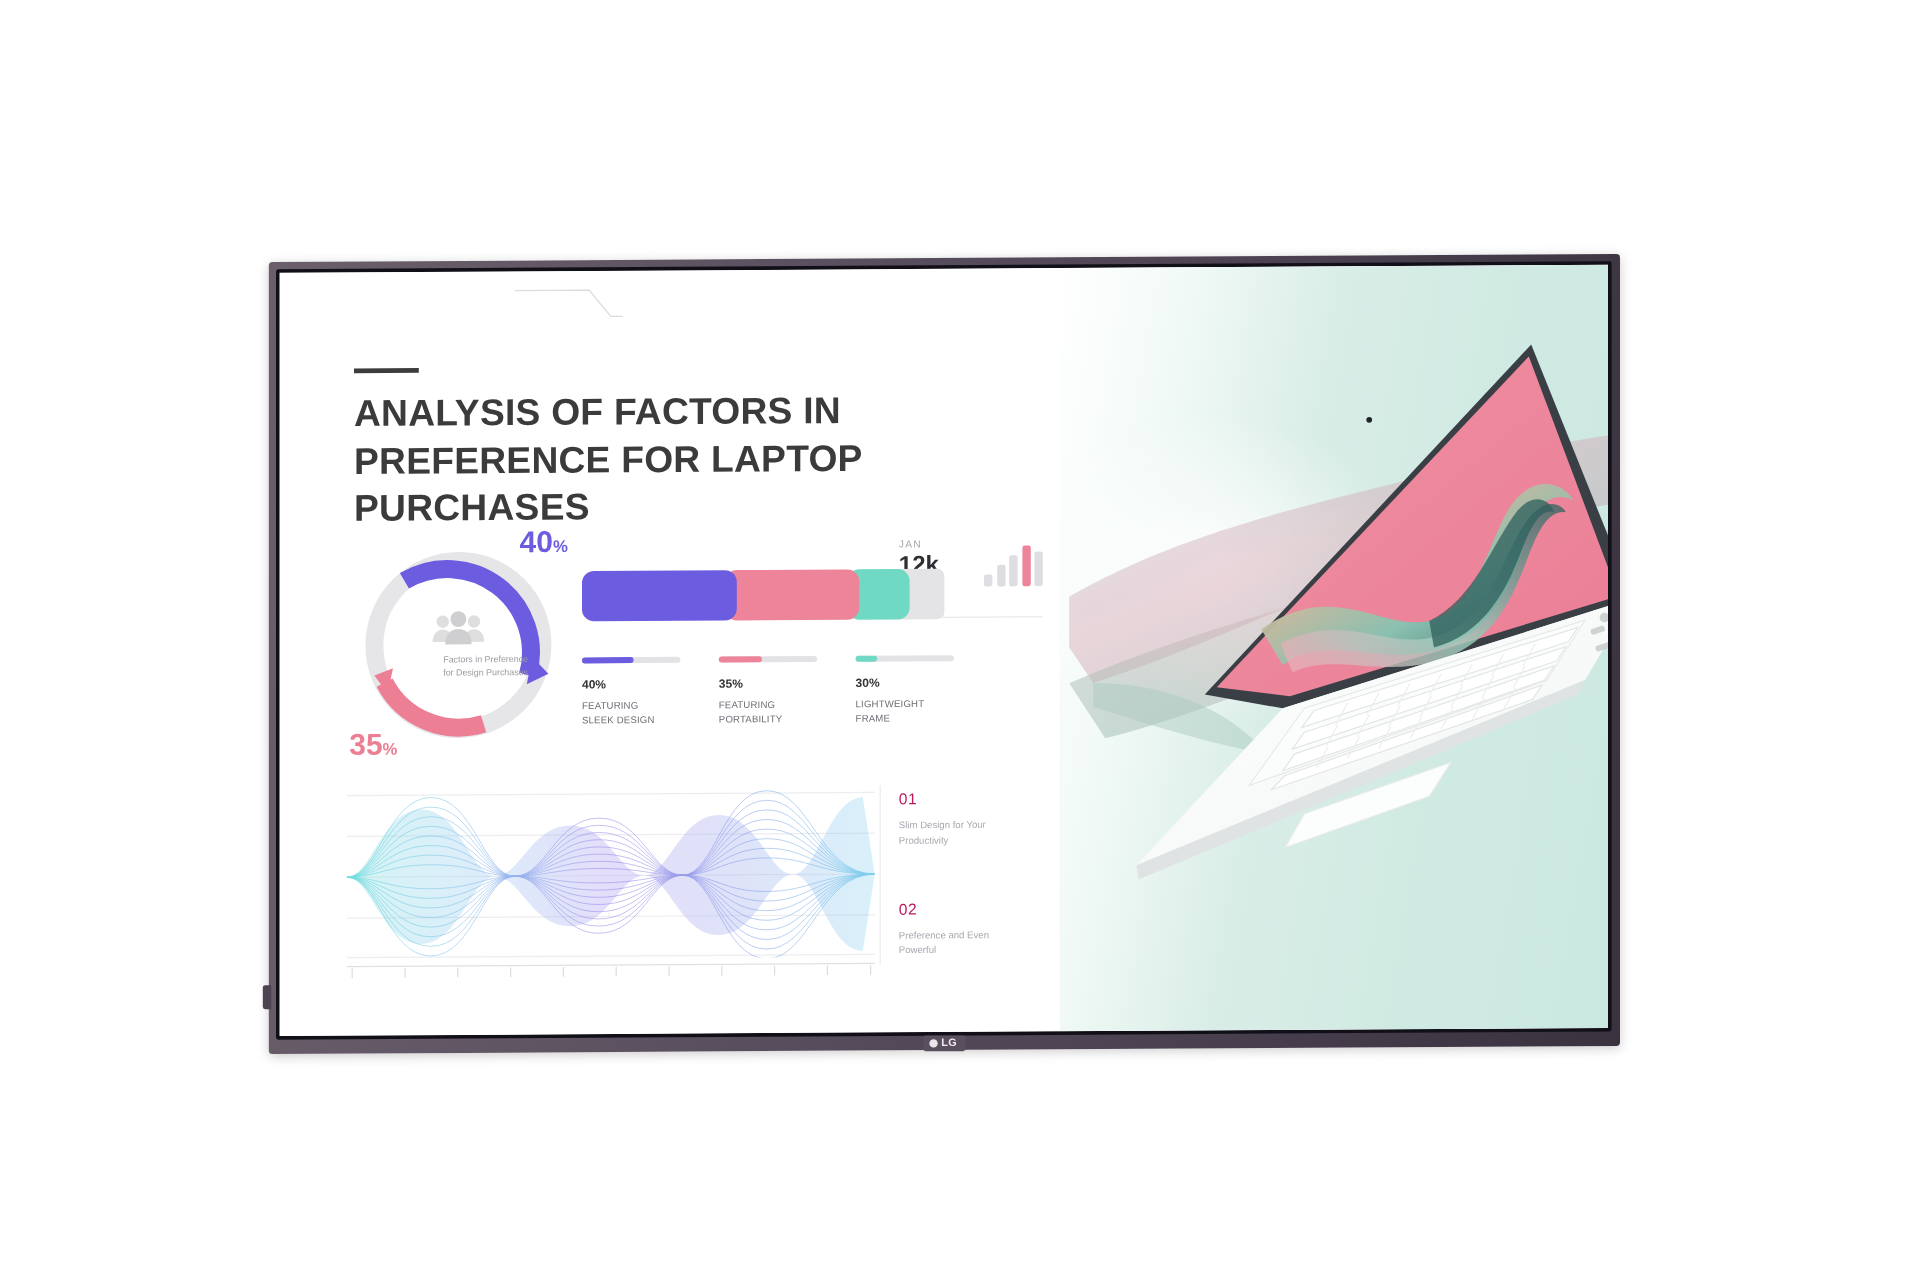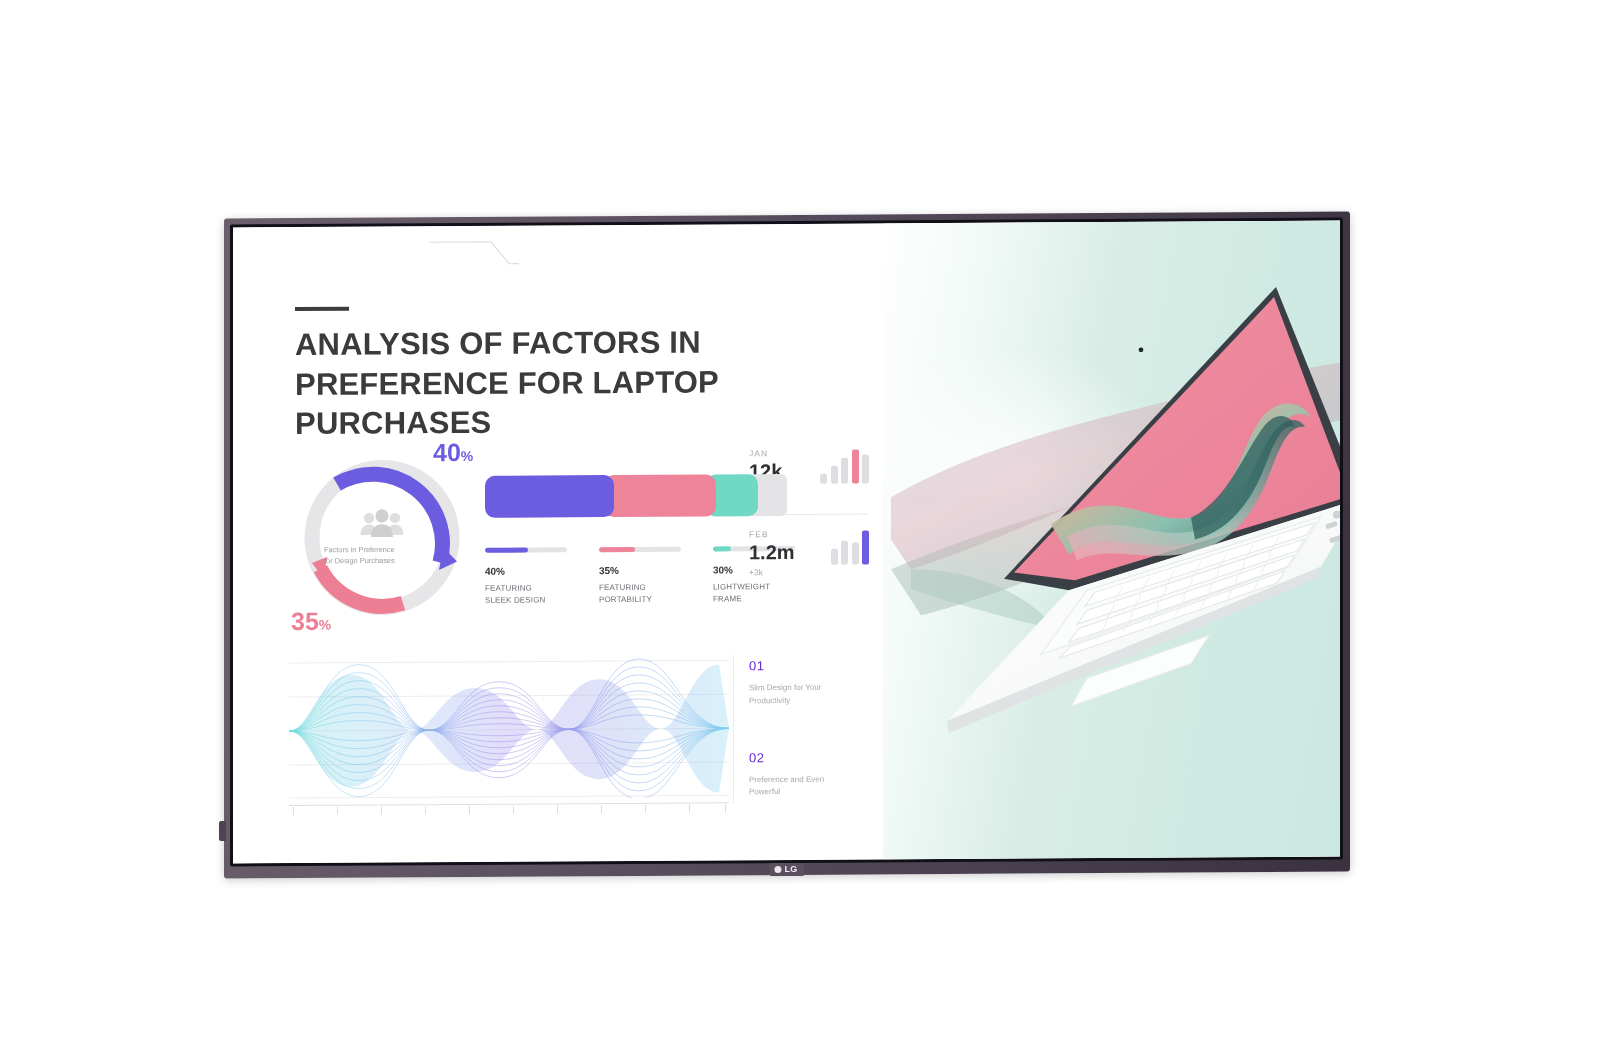--- a/index.html
+++ b/index.html
@@ -69,21 +69,21 @@
     position:absolute; left:62px; top:98px; width:560px;
     font-size:31px; line-height:1.28; font-weight:700; color:#3b3b3b;
     letter-spacing:.2px;
   }
 
   
   .donut-wrap { position:absolute; left:60px; top:222px; width:178px; height:178px; }
   .donut-svg { position:absolute; inset:0; }
   .donut-center {
     position:absolute; left:50%; top:50%; transform:translate(-50%,-50%);
-    width:116px; text-align:left;
+    width:116px; text-align:right;
   }
   .people-icon { display:block; margin:0 auto 6px; }
   .donut-caption { font-size:7.4px; line-height:1.42; color:#9b9ba1; }
   .pct-40 { position:absolute; left:140px; top:-10px; font-size:25px; font-weight:700; color:#6b5ce0; white-space:nowrap;}
   .pct-40 sub { font-size:14px; vertical-align:baseline; }
   .pct-35 { position:absolute; left:-2px; top:158px; font-size:25px; font-weight:700; color:#ed7f95; white-space:nowrap;}
   .pct-35 sub { font-size:14px; vertical-align:baseline; }
 
   
   .leader { position:absolute; left:196px; top:10px; }
@@ -101,39 +101,39 @@
   .legend { position:absolute; left:252px; top:322px; width:330px; display:flex; gap:28px; }
   .legend-item { width:86px; }
   .mini-track { width:82px; height:5px; border-radius:3px; background:#e3e3e6; position:relative; margin-bottom:13px; }
   .mini-fill { position:absolute; left:0; top:0; height:100%; border-radius:3px; }
   .legend-pct { font-size:10px; font-weight:700; color:#333; margin-bottom:6px; }
   .legend-label { font-size:8px; line-height:1.45; font-weight:400; color:#6e6e76; letter-spacing:.15px; }
 
   
   .stats { position:absolute; left:516px; top:222px; width:120px; }
   .stat-block { padding: 2px 0 16px; }
-  .stat-row { display:flex; align-items:flex-start; justify-content:space-between; }
+  .stat-row { display:flex; align-items:center; justify-content:space-between; }
   .stat-month { font-size:8.5px; color:#a6a6ad; letter-spacing:1.1px; margin-bottom:3px; }
   .stat-value { font-size:20px; font-weight:700; color:#2f2f33; line-height:1.05; }
   .stat-delta { font-size:8.5px; color:#a6a6ad; margin-top:4px; }
   .spark { display:flex; align-items:flex-end; gap:3.5px; height:38px; padding-bottom:2px; }
   .spark-bar { width:7px; border-radius:2px; background:#dedee2; }
   .stat-div { height:1px; background:#e8e8ea; margin: 2px 0 12px; }
 
   
   .wave-wrap { position:absolute; left:56px; top:428px; width:440px; height:145px; }
   .wave-svg { position:absolute; inset:0; }
   .axis-line { position:absolute; left:56px; top:578px; width:440px; height:1px; background:#e0e0e3; }
   .axis-ticks { position:absolute; left:56px; top:580px; width:440px; height:9px; }
   .axis-ticks i { position:absolute; top:0; width:1px; height:8px; background:#dcdce0; display:block; }
 
   
   .num-list { position:absolute; left:516px; top:434px; width:130px; }
   .num-item { margin-bottom: 42px; }
-  .num-index { font-size:13px; color:#6d28d9; font-weight:400; letter-spacing:.5px; margin-bottom:9px; }
+  .num-index { font-size:13px; color:#be185d; font-weight:400; letter-spacing:.5px; margin-bottom:9px; }
   .num-text { font-size:8px; line-height:1.6; color:#a8a8b0; }
   .list-divider { position:absolute; left:500px; top:430px; width:1px; height:150px; background:#ececef; }
 
   
   .art { position:absolute; inset:0; }
   .glow {
     position:absolute; left:-40px; top:120px; width:330px; height:260px;
     background: radial-gradient(ellipse at center, rgba(255,255,255,.95) 0%, rgba(255,255,255,0) 70%);
   }
   .lap { position:absolute; left:8px; top:46px; width:470px; height:470px; }
@@ -237,35 +237,20 @@
               <div class="spark">
                 <div class="spark-bar" style="height:10px"></div>
                 <div class="spark-bar" style="height:18px"></div>
                 <div class="spark-bar" style="height:26px"></div>
                 <div class="spark-bar" style="height:34px;background:#ed8499"></div>
                 <div class="spark-bar" style="height:29px"></div>
               </div>
             </div>
           </div>
           <div class="stat-div"></div>
-          <div class="stat-block">
-            <div class="stat-row">
-              <div>
-                <div class="stat-month">FEB</div>
-                <div class="stat-value">1.2m</div>
-                <div class="stat-delta">+3k</div>
-              </div>
-              <div class="spark">
-                <div class="spark-bar" style="height:16px"></div>
-                <div class="spark-bar" style="height:24px"></div>
-                <div class="spark-bar" style="height:22px"></div>
-                <div class="spark-bar" style="height:34px;background:#6b5ce0"></div>
-              </div>
-            </div>
-          </div>
         </div>
 
         <div class="wave-wrap">
           <svg class="wave-svg" viewBox="0 0 440 145" preserveAspectRatio="none">
             <defs>
               <linearGradient id="gwave" x1="0" y1="0" x2="1" y2="0">
                 <stop offset="0%" stop-color="#4fd8d8"></stop>
                 <stop offset="22%" stop-color="#78b9ec"></stop>
                 <stop offset="48%" stop-color="#8f7de8"></stop>
                 <stop offset="72%" stop-color="#7f8fe6"></stop>

